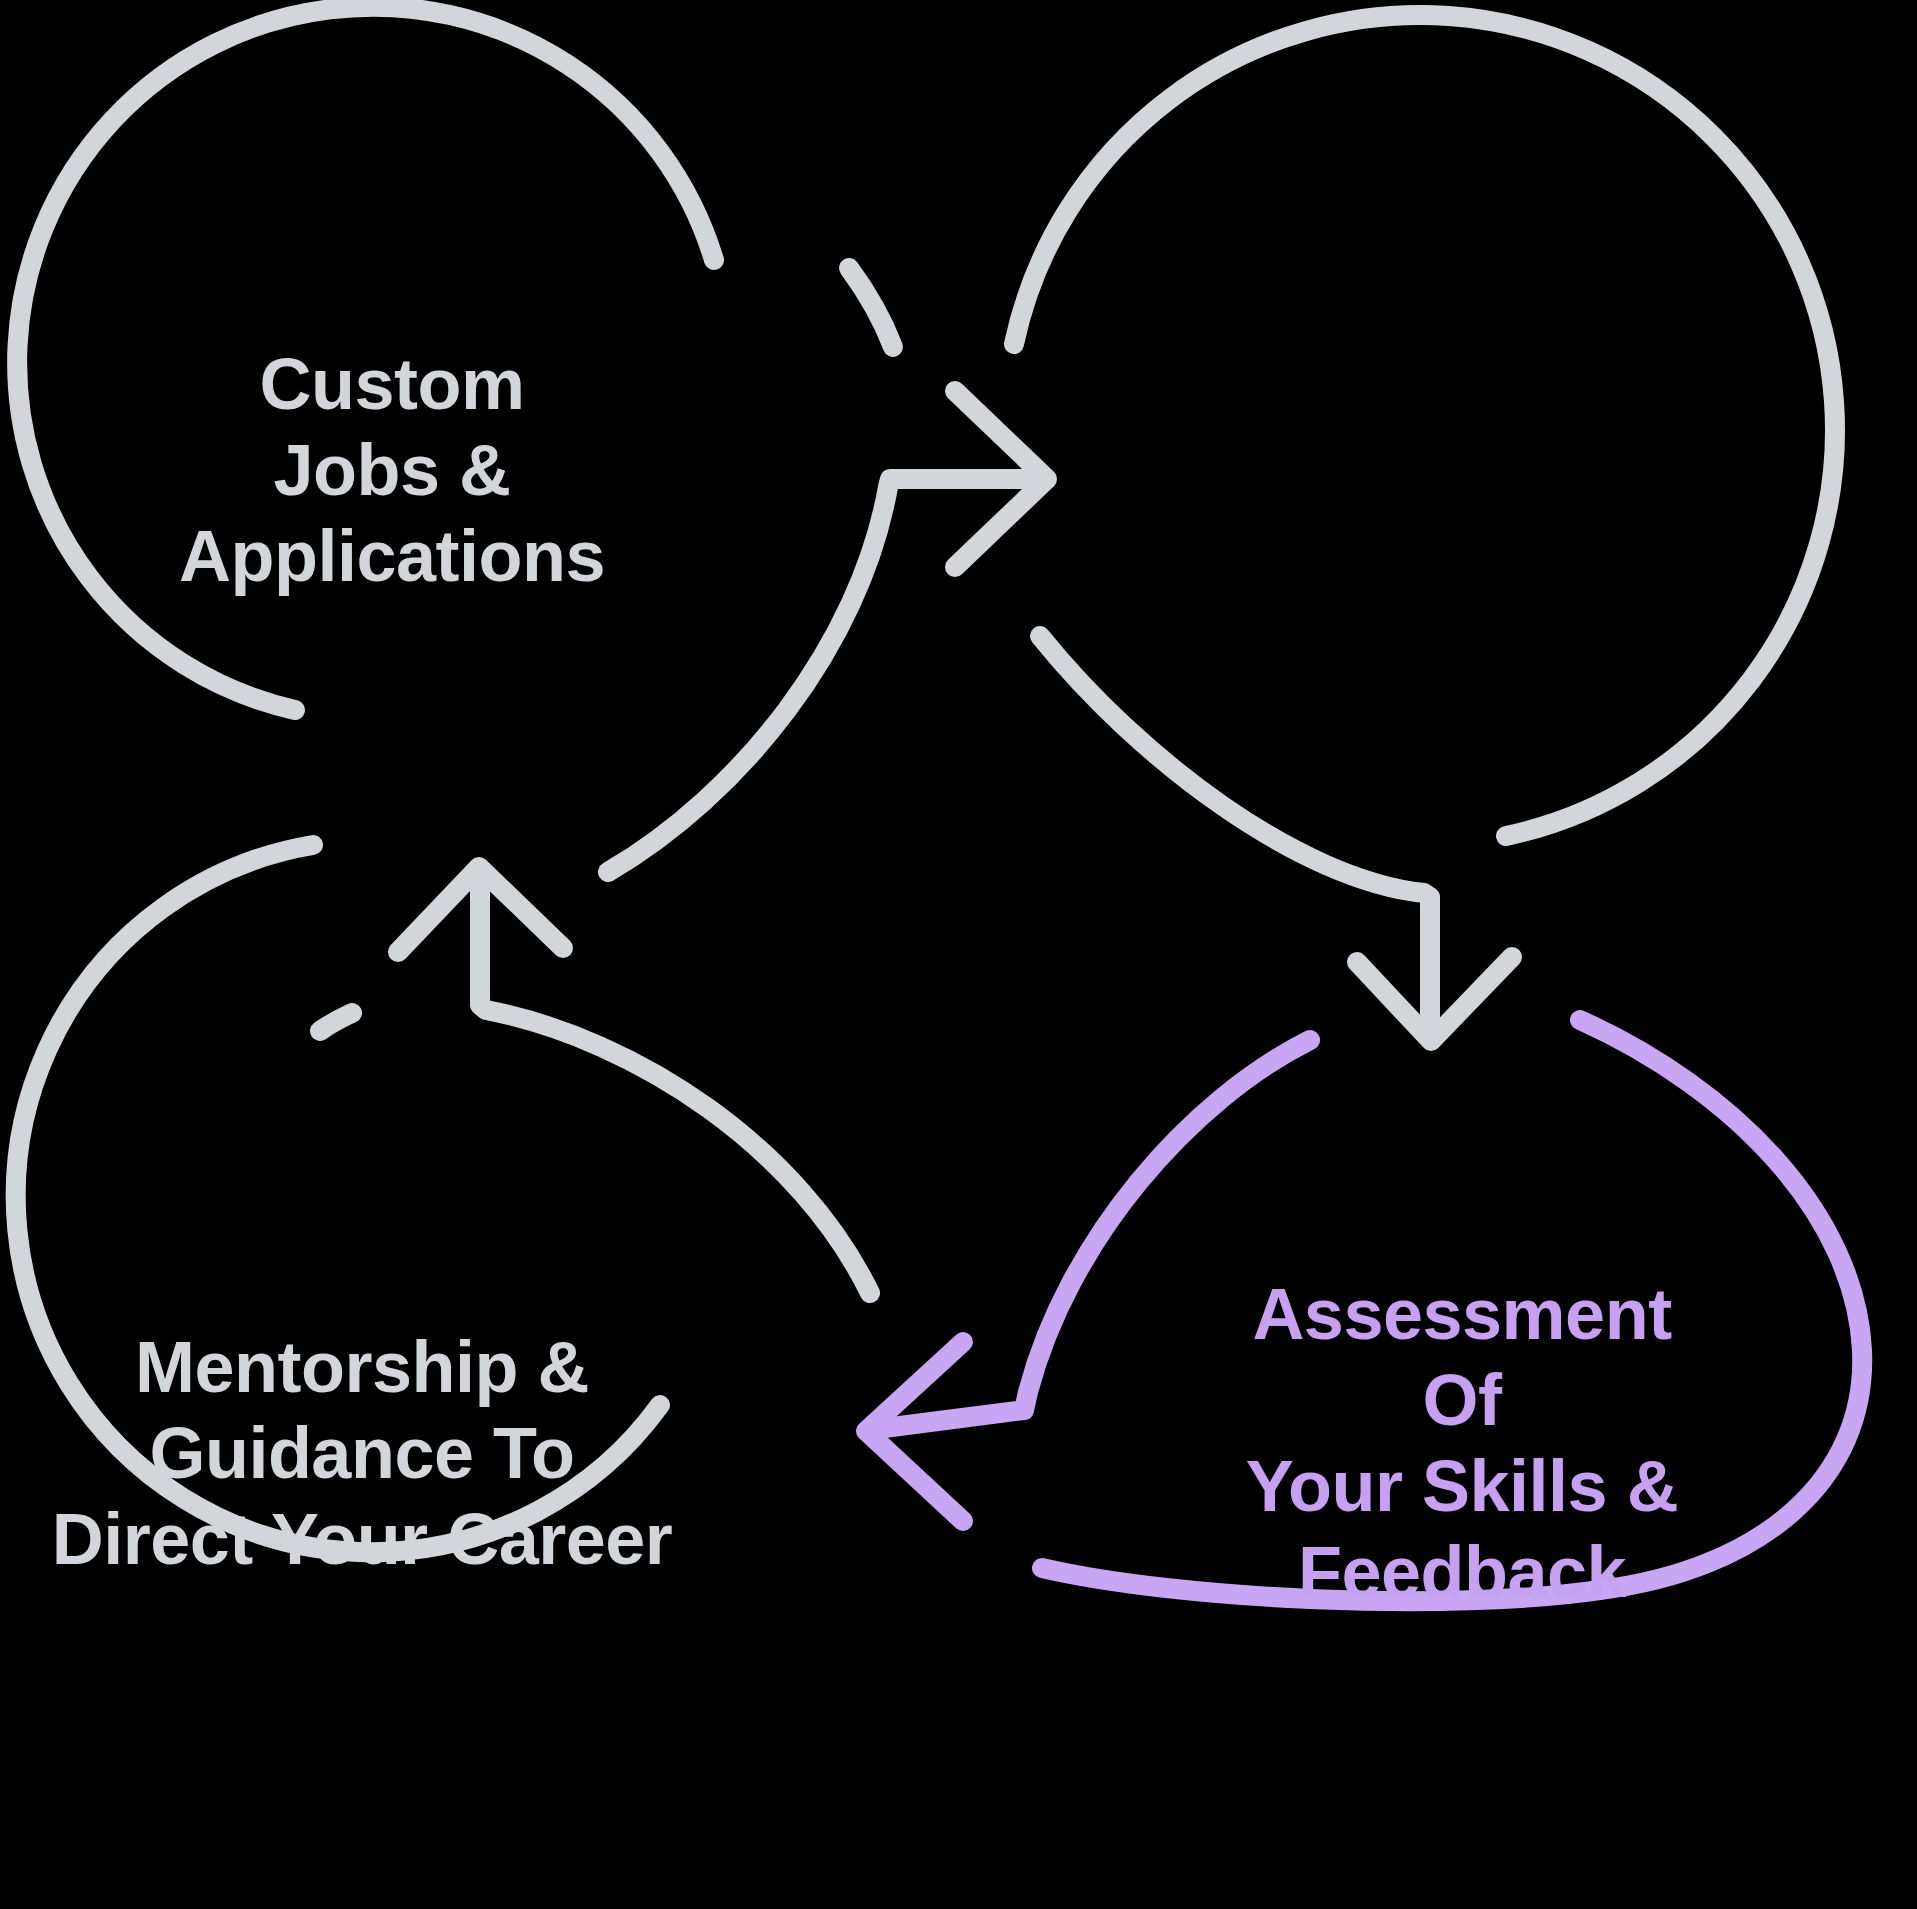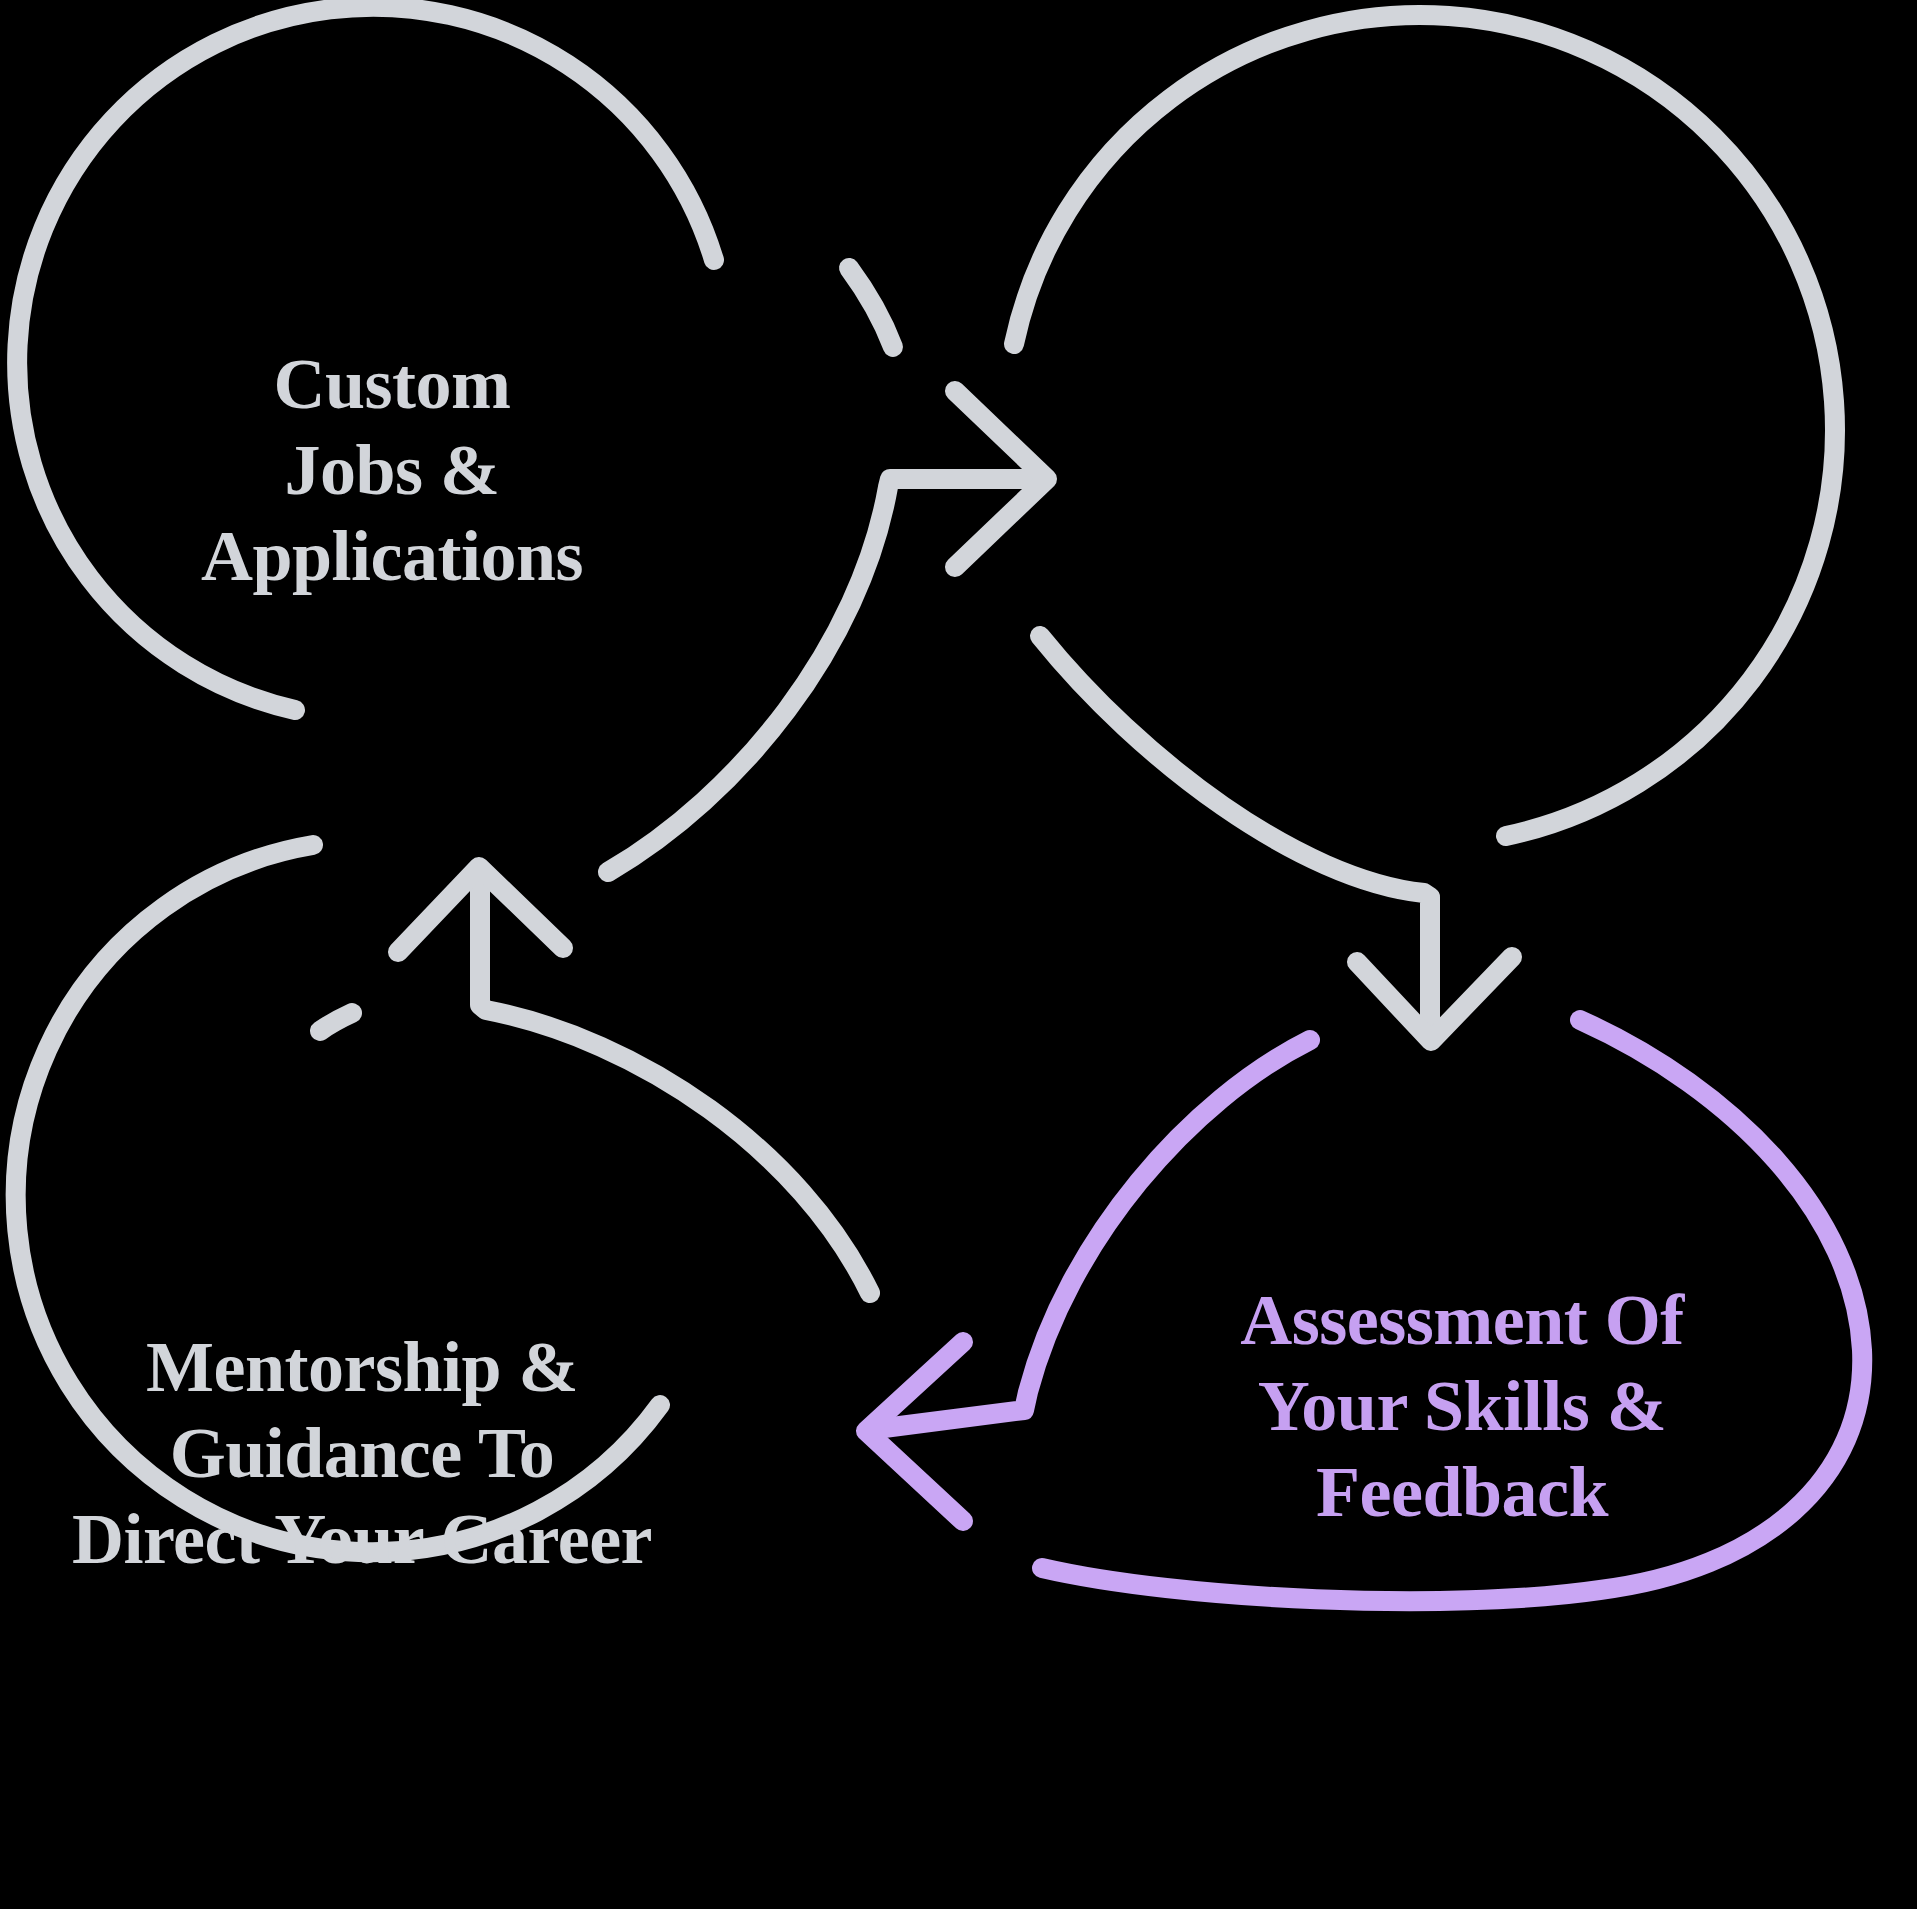--- a/index.html
+++ b/index.html
@@ -6,21 +6,21 @@
     margin: 0;
     padding: 0;
     background: #000000;
   }
   #stage {
     position: relative;
     width: 1917px;
     height: 1909px;
     background: #000000;
     overflow: hidden;
-    font-family: Liberation Serif, serif;
+    font-family: Liberation Sans, sans-serif;
   }
   #diagram-svg {
     position: absolute;
     left: 0;
     top: 0;
     width: 100%;
     height: 100%;
   }
   #diagram-svg path {
     fill: none;
@@ -77,21 +77,21 @@
       <path d="M 398 952 L 479 867 L 563 948" stroke="#d2d5da"></path>
       <path d="M 352 1013 C 341 1018 330 1024 320 1031" stroke="#d2d5da"></path>
     </g>
   </svg>
 
   <div class="node-label node-label--gray" style="left:392px; top:470px;">Custom
 Jobs &amp;
 Applications</div>
 
 
-  <div class="node-label node-label--purple" style="left:1462px; top:1406px;">Assessment Of
+  <div class="node-label node-label--purple" style="left:1462px; top:1443px;">Assessment Of
 Your Skills &amp;
 Feedback</div>
 
   <div class="node-label node-label--gray" style="left:362px; top:1453px;">Mentorship &amp;
 Guidance To
 Direct Your Career</div>
 
 </div>
 
 </body></html>

